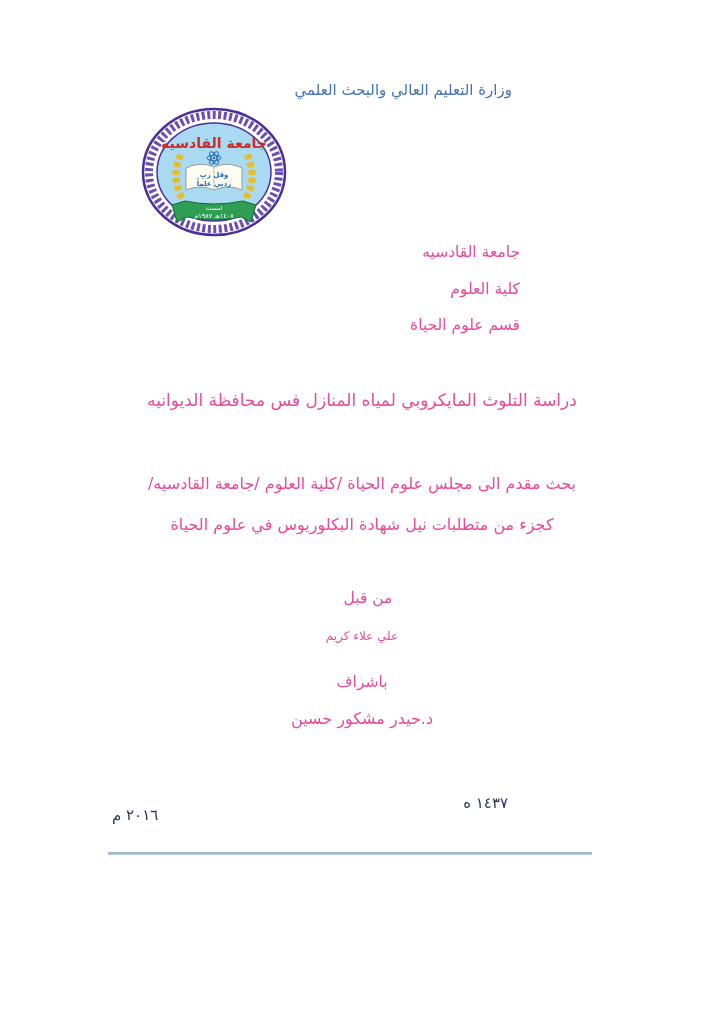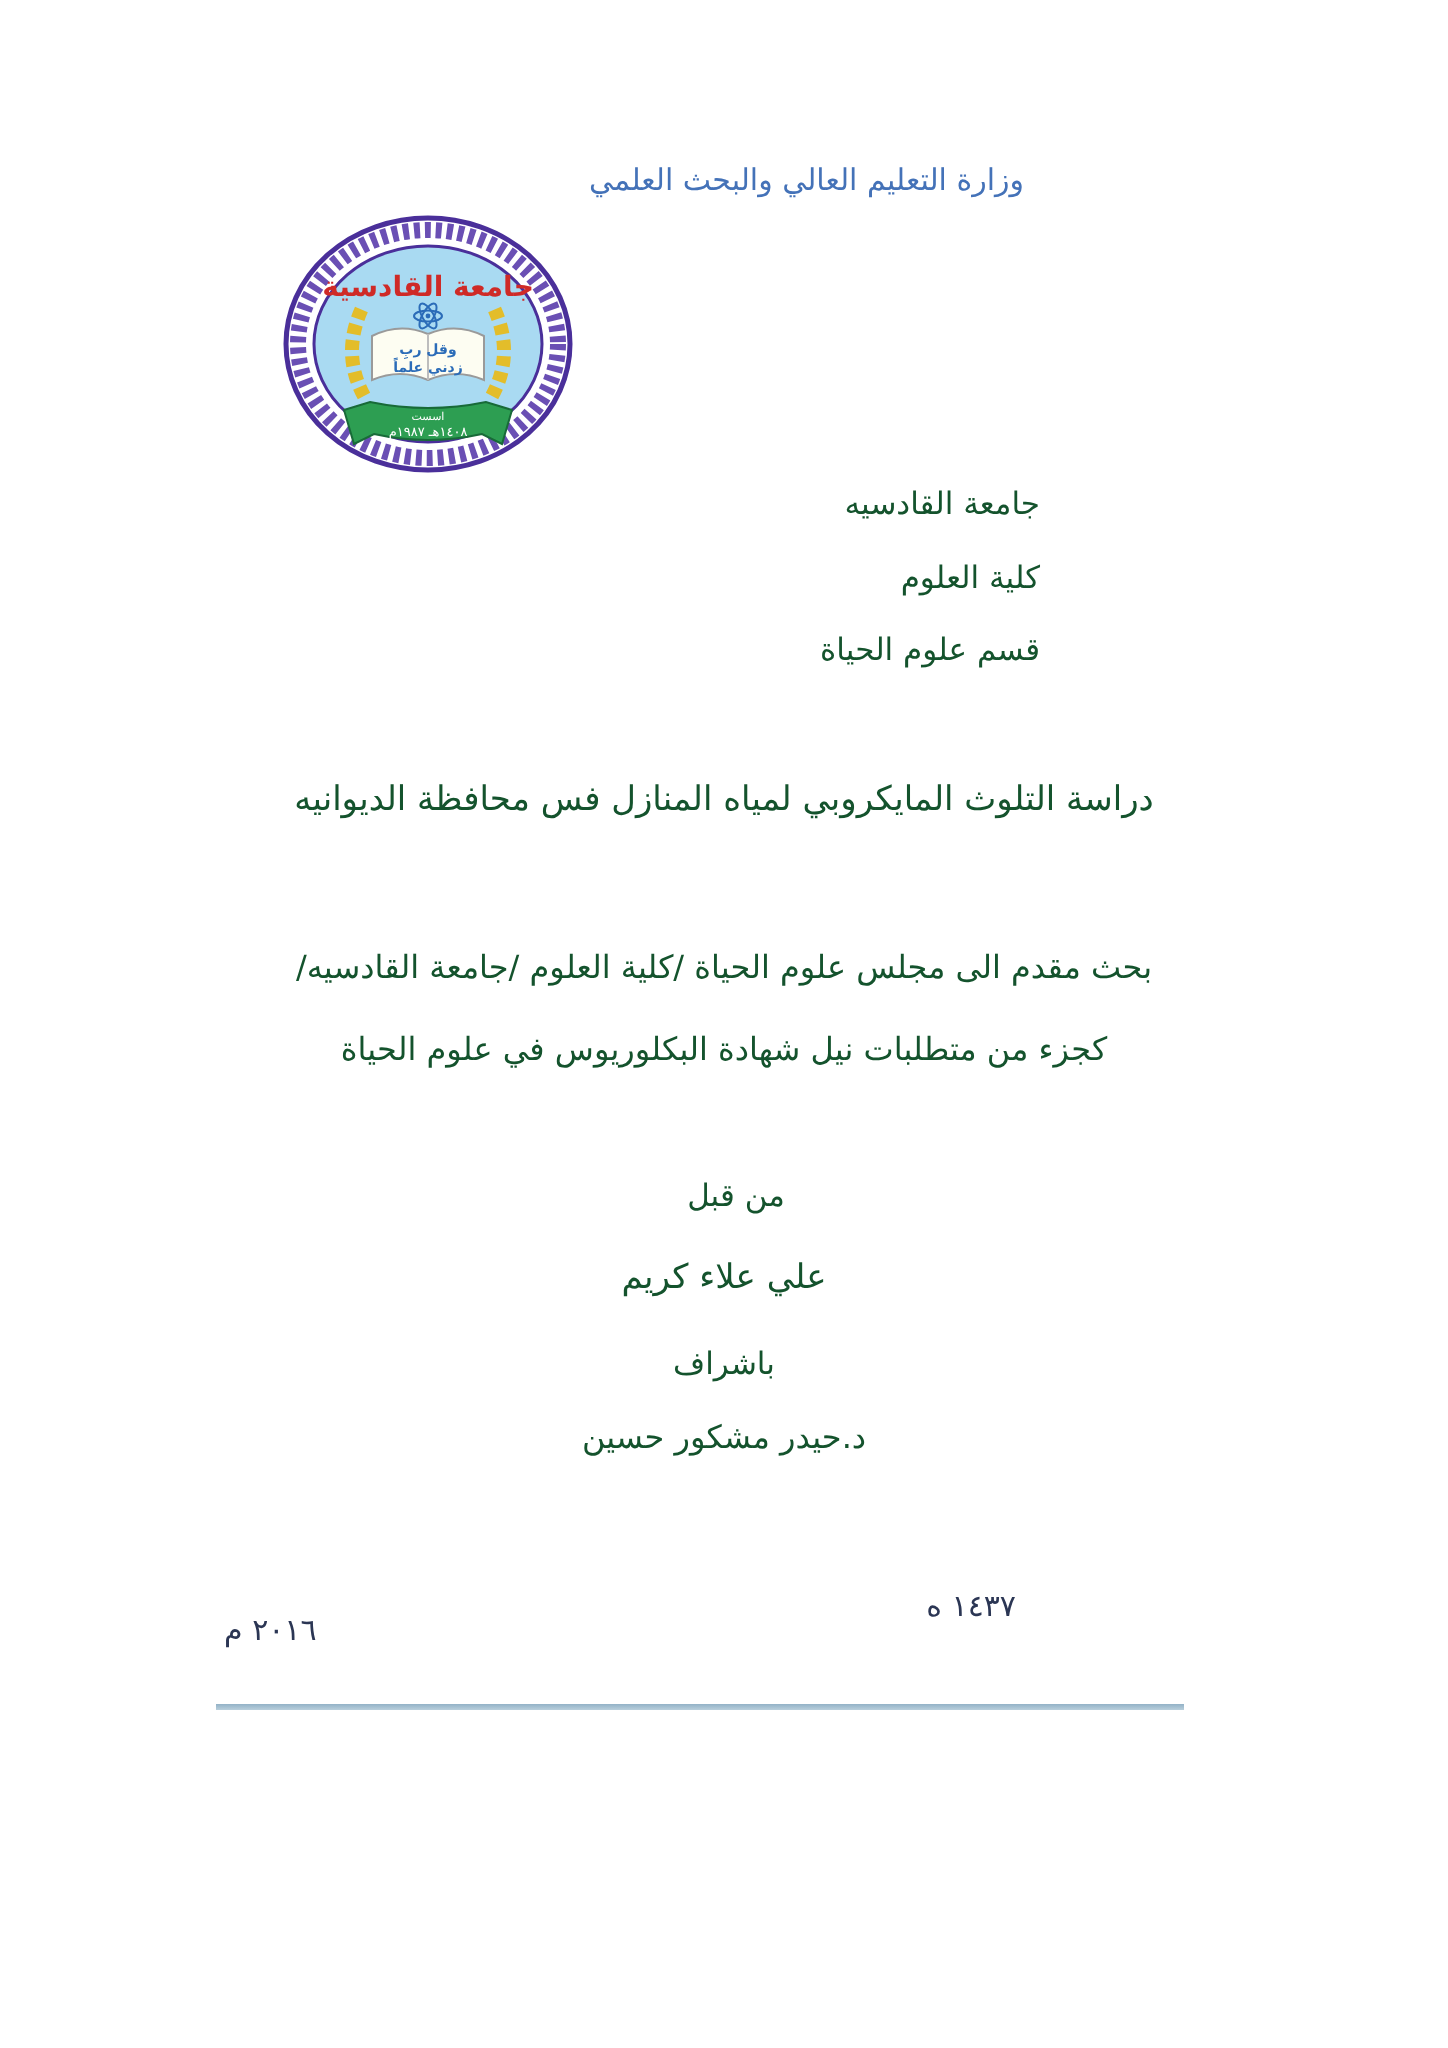--- a/index.html
+++ b/index.html
@@ -9,42 +9,42 @@
     width: 592px;
     height: 1024px;
     background: #ffffff;
     font-family: "DejaVu Sans", sans-serif;
     overflow: hidden;
   }
   .txt {
     position: absolute;
     direction: rtl;
     white-space: nowrap;
-    color: #14532d;
+    color: #ec4899;
   }
   .ministry {
     top: 81px;
     right: 80px;
     color: #4472b8;
     font-size: 15px;
   }
   .inst { right: 72px; font-size: 15.5px; }
   .inst-university { top: 243px; }
   .inst-college    { top: 280px; }
   .inst-dept       { top: 316px; }
   .centered {
     left: 0;
     width: 724px;
     text-align: center;
   }
   .thesis-title { top: 390px; font-size: 17px; }
   .sub1 { top: 474px; font-size: 16px; }
   .sub2 { top: 515px; font-size: 16px; }
   .by-label     { top: 589px; font-size: 15.5px; padding-left: 12px; }
-  .student-name { top: 629px; font-size: 17px; }
+  .student-name { top: 629px; font-size: 12px; }
   .sup-label    { top: 673px; font-size: 15.5px; }
   .sup-name     { top: 709px; font-size: 16px; }
   .date { top: 794px; font-size: 15px; color: #2b3654; }
   .date-hijri { right: 84px; }
   .date-greg  { left: 112px; margin-top: 12px; }
   .divider {
     position: absolute;
     top: 852px;
     left: 108px;
     width: 509px;

